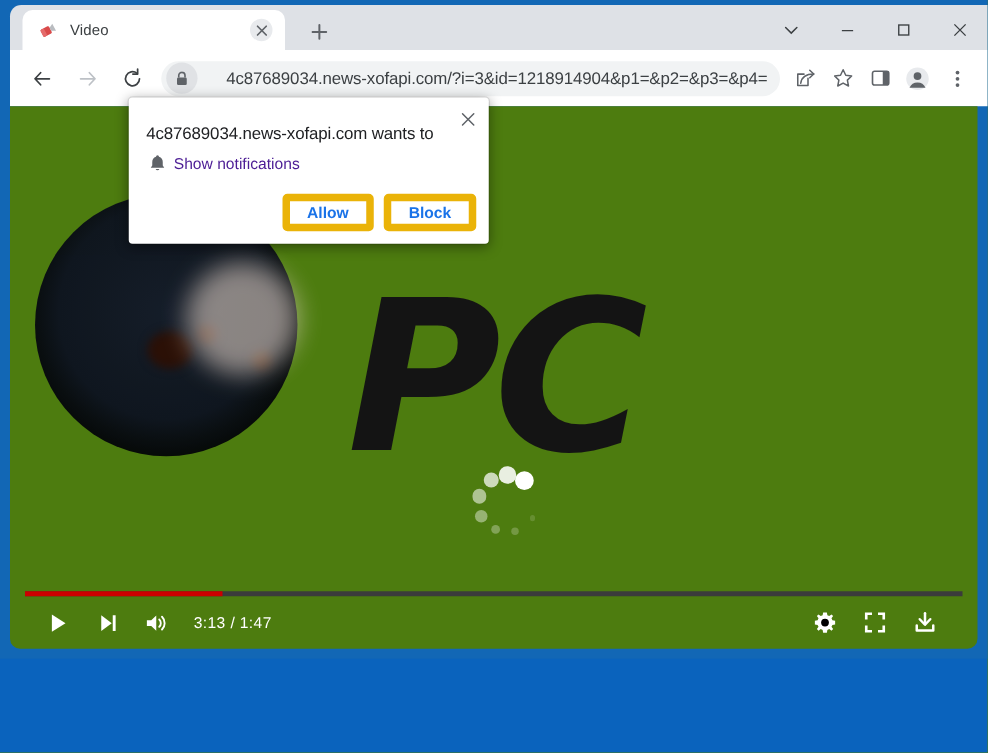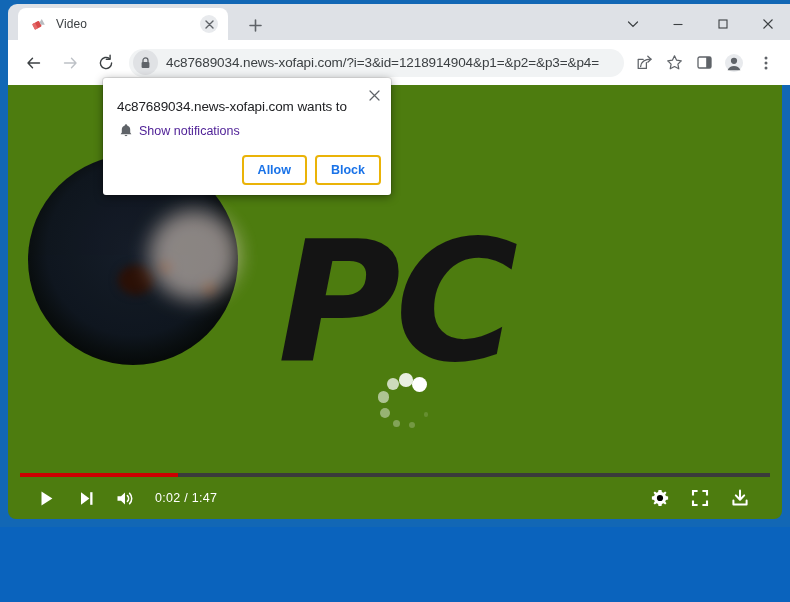--- a/index.html
+++ b/index.html
@@ -69,21 +69,21 @@
     flex:1 1 auto; height:28px; background:#f1f3f4; border-radius:14px;
     margin-left:9px; margin-right:6px;
     display:flex; align-items:center; padding-left:4px;
     overflow:hidden;
   }
   #lockpill{
     width:25px; height:25px; border-radius:50%; background:#e0e2e5;
     display:flex; align-items:center; justify-content:center; flex:0 0 auto;
   }
   #urltext{
-    font-size:13.5px; color:#3c4043; margin-left:8px;
+    font-size:13.5px; color:#3c4043; margin-left:23px;
     white-space:nowrap; overflow:hidden;
     letter-spacing:-.1px;
   }
   .tbicon{
     width:28px; height:28px; flex:0 0 auto;
     display:flex; align-items:center; justify-content:center;
     margin-right:2px;
   }
   #tb-menu{ margin-right:10px; margin-left:2px; }
 
@@ -169,21 +169,21 @@
     position:absolute; left:16px; top:46px; display:flex; align-items:center;
   }
   #perm-row-label{
     font-size:12.5px; color:#4c1d95; margin-left:20px;
   }
   #perm-actions{
     position:absolute; right:10px; bottom:10px; display:flex; gap:8px;
   }
   .perm-btn{
     height:30px; min-width:62px; padding:0 14px;
-    border:2px solid #eab308; border-radius:4px; background:#fff;
+    border:6px solid #eab308; border-radius:4px; background:#fff;
     color:#1a73e8; font-size:12.5px; font-weight:bold;
     display:flex; align-items:center; justify-content:center;
     font-family:"Liberation Sans", sans-serif;
   }
 </style>
 </head>
 <body>
 
 <div id="window">
 
@@ -340,21 +340,21 @@
           <rect x="12.2" y="2.2" width="2.3" height="12.6" fill="#fff"></rect>
         </svg>
       </div>
       <div class="ctrl">
         <svg width="20" height="17" viewBox="0 0 20 17">
           <path d="M1.5 6.2 L5 6.2 L9 2.4 L9 14.6 L5 10.8 L1.5 10.8 Z" fill="#fff"></path>
           <path d="M11.4 5.6 A4 4 0 0 1 11.4 11.4" stroke="#fff" stroke-width="1.5" fill="none" stroke-linecap="round"></path>
           <path d="M13.6 3.4 A7.2 7.2 0 0 1 13.6 13.6" stroke="#fff" stroke-width="1.5" fill="none" stroke-linecap="round"></path>
         </svg>
       </div>
-      <span id="timecode">0:02 / 1:47</span>
+      <span id="timecode">3:13 / 1:47</span>
 
       <div id="ctrl-spacer"></div>
 
       <div class="ctrl">
         <svg width="18" height="18" viewBox="0 0 18 18">
           <path d="M9 0.9 L10.5 0.9 L10.9 3.1 L12.4 3.8 L14.2 2.5 L15.5 3.8 L14.2 5.6 L14.9 7.1 L17.1 7.5 L17.1 9 L17.1 10.5 L14.9 10.9 L14.2 12.4 L15.5 14.2 L14.2 15.5 L12.4 14.2 L10.9 14.9 L10.5 17.1 L9 17.1 L7.5 17.1 L7.1 14.9 L5.6 14.2 L3.8 15.5 L2.5 14.2 L3.8 12.4 L3.1 10.9 L0.9 10.5 L0.9 9 L0.9 7.5 L3.1 7.1 L3.8 5.6 L2.5 3.8 L3.8 2.5 L5.6 3.8 L7.1 3.1 L7.5 0.9 Z" fill="#fff"></path>
           <circle cx="9" cy="9" r="3.1" fill="#000"></circle>
         </svg>
       </div>
       <div class="ctrl">

